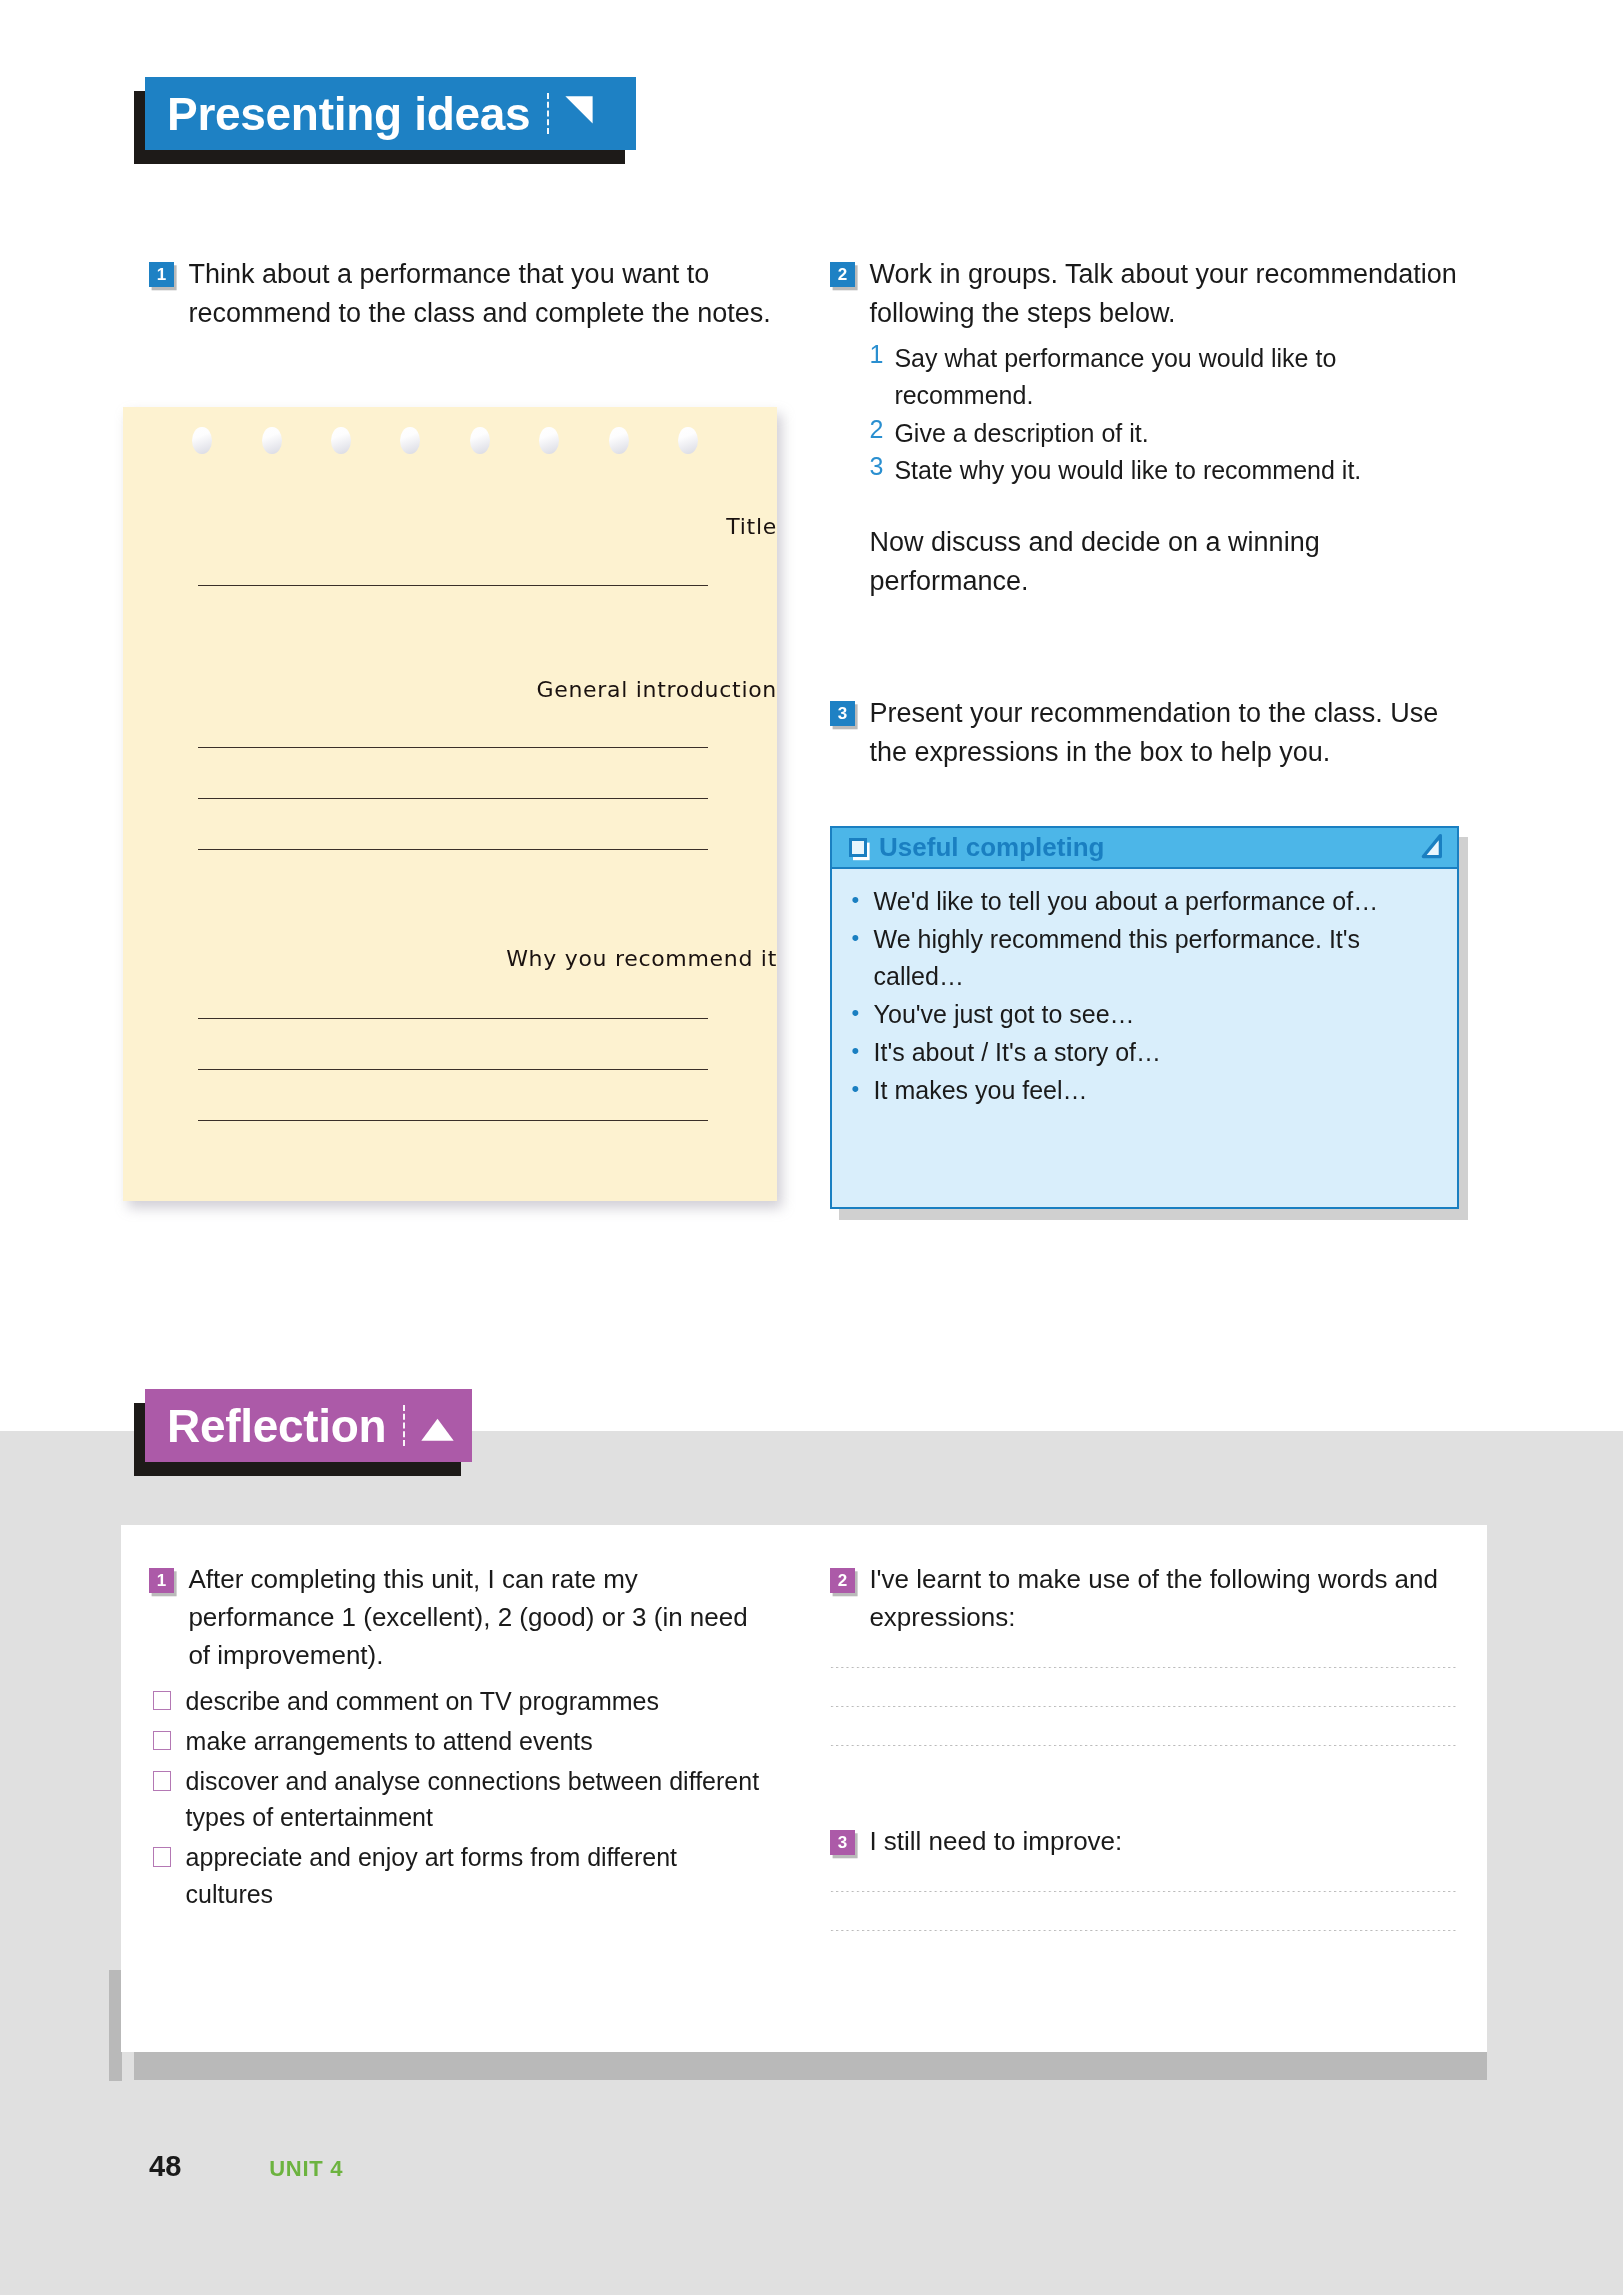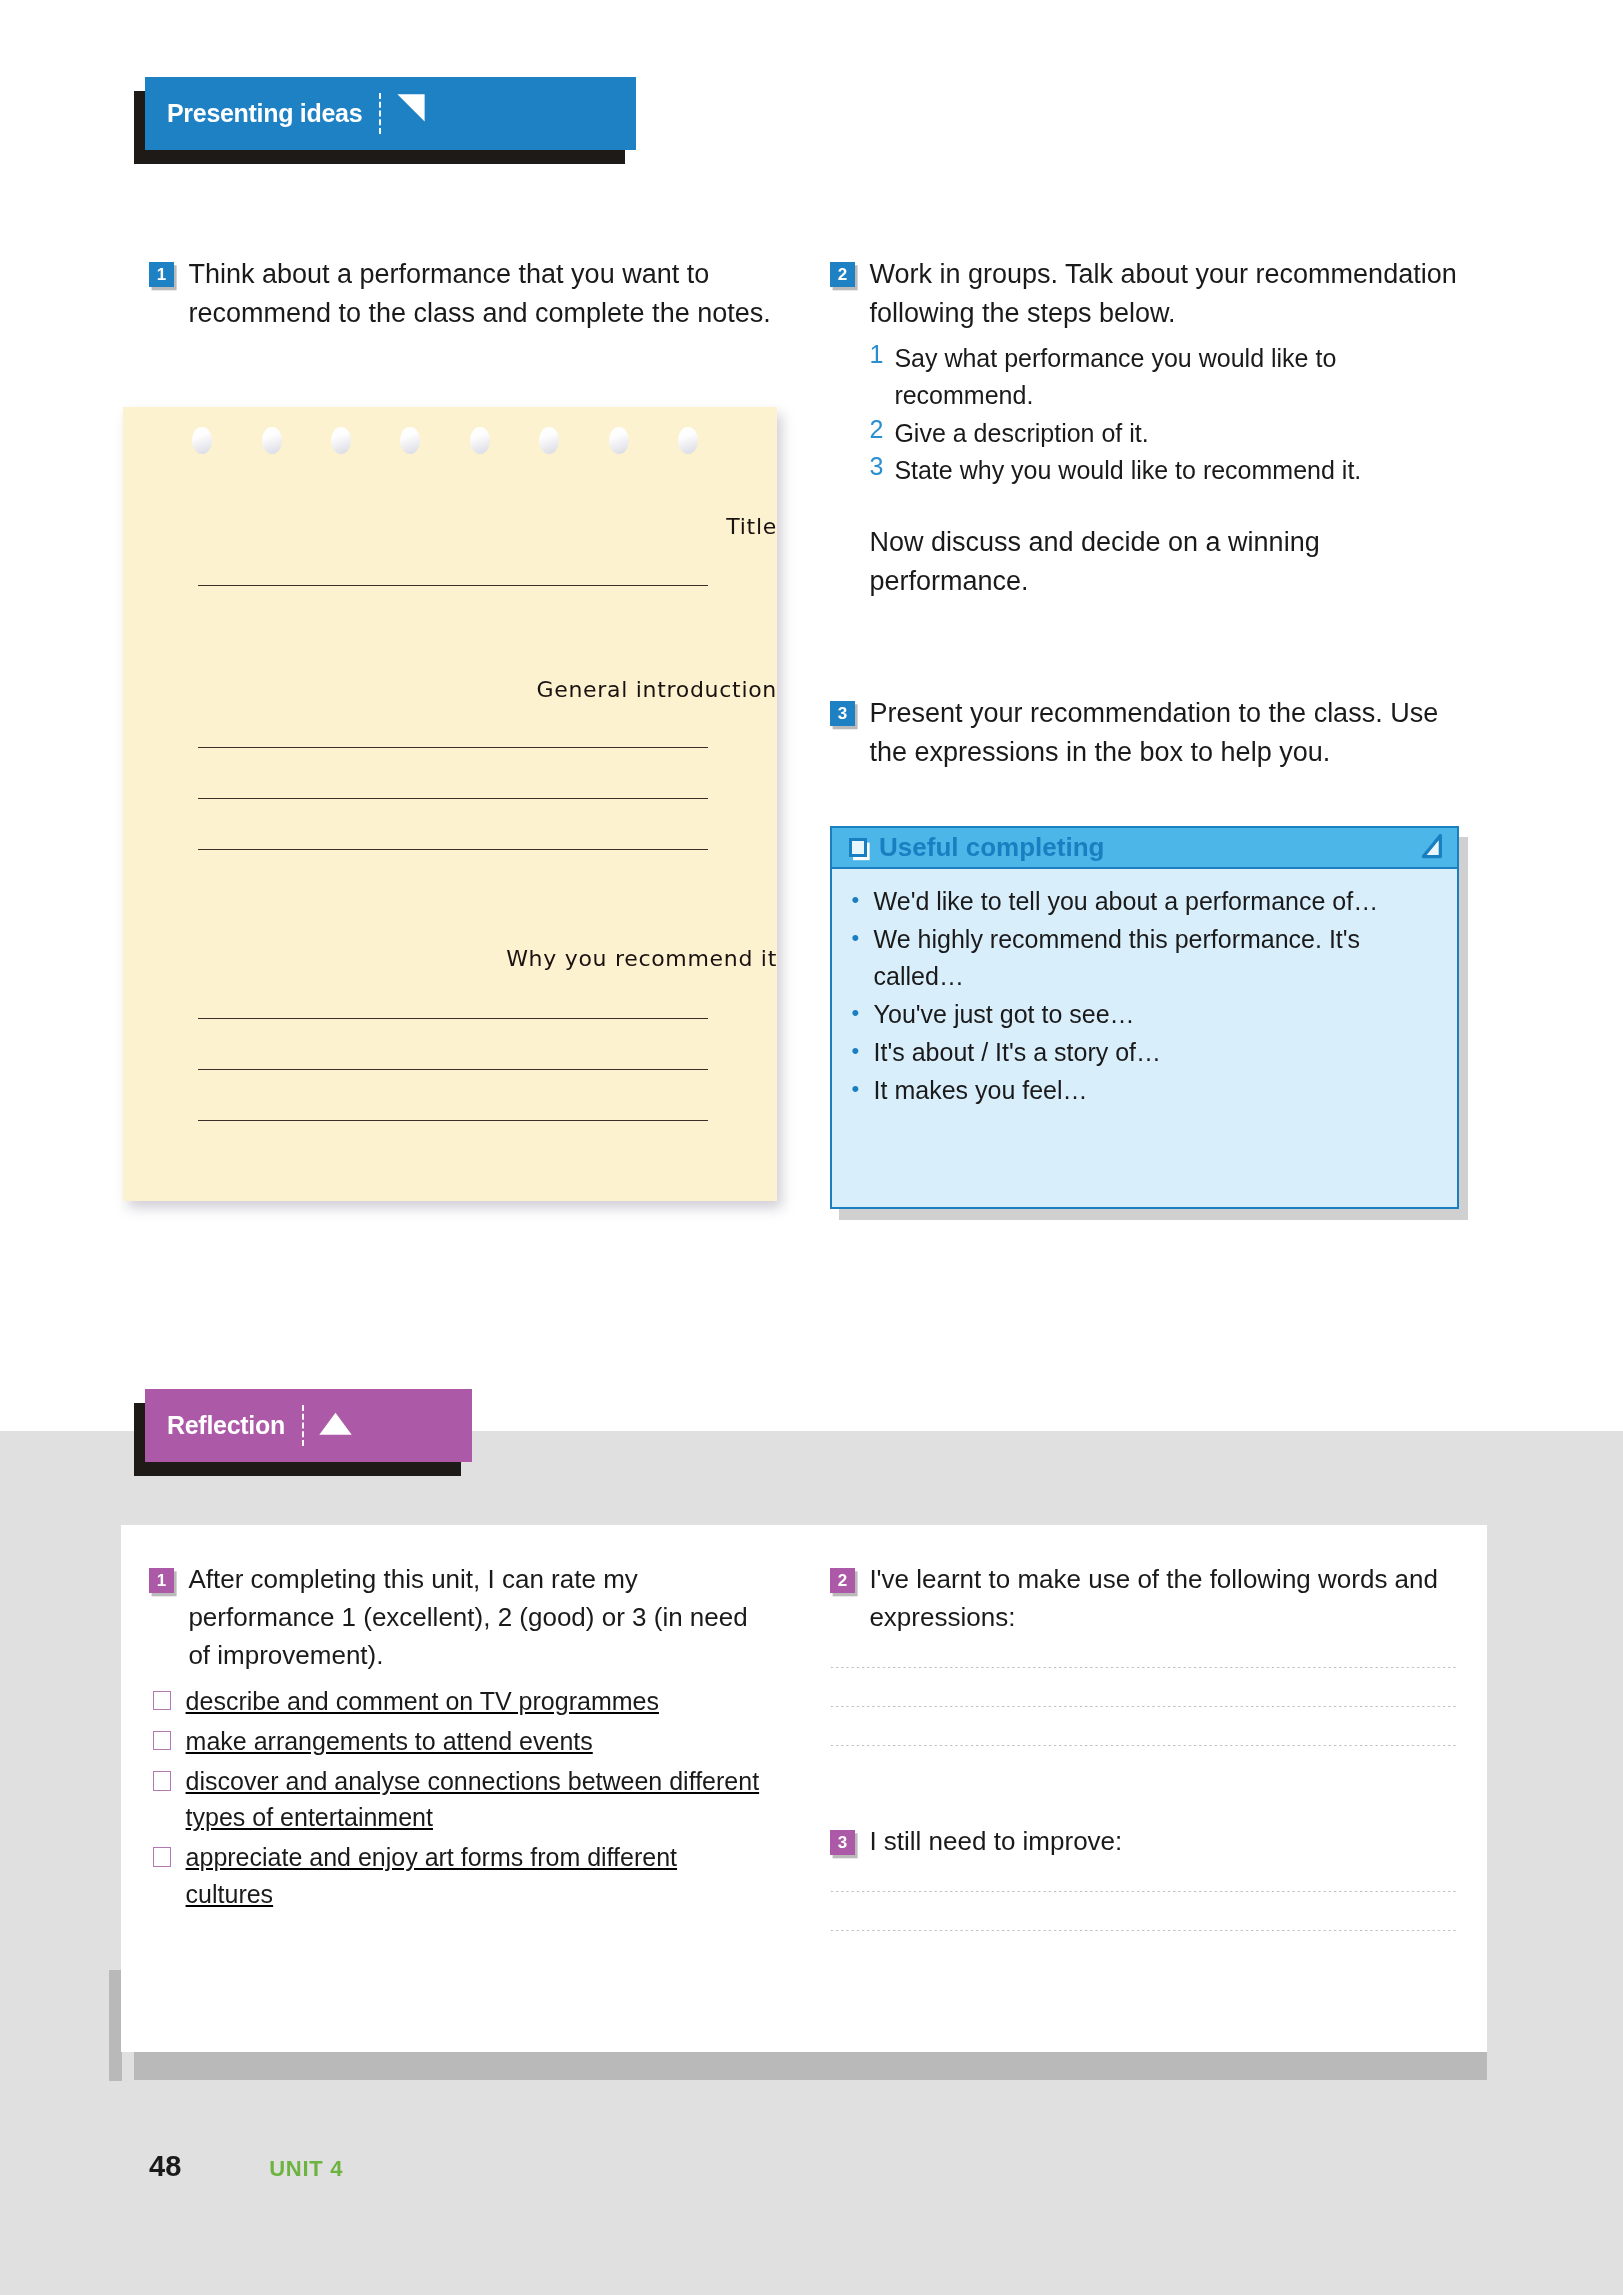--- a/index.html
+++ b/index.html
@@ -24,21 +24,21 @@
     width:100%; height:100%;
     background:#1d1a18;
   }
   .banner{
     position:relative;
     display:flex; align-items:center;
     padding:0 20px 0 22px;
     height:100%;
     color:#ffffff;
     font-weight:bold;
-    font-size:25px;
+    font-size:46px;
     letter-spacing:-0.3px;
     white-space:nowrap;
   }
   .banner .divider{
     width:0; border-left:2.6px dashed #ffffff;
     height:41px; margin:0 14.4px 0 17px; opacity:.95;
   }
 
   #banner-presenting{ left:145px; top:77px; width:491px; height:73px; }
   #banner-presenting .banner{ background:#1e81c4; }
@@ -295,21 +295,21 @@
 
 <div id="reflect-shadow-l"></div>
 <div id="reflect-shadow-b"></div>
 <div id="reflect-card">
 
   <div style="position:absolute; left:28px; top:36px; width:622px;">
     <div class="ex">
       <div class="num purple">1</div>
       <div class="body-text" style="font-size:26px;">After completing this unit, I can rate my performance 1 (excellent), 2 (good) or 3 (in need of improvement).</div>
     </div>
-    <div style="margin-top:7.9px;text-decoration:underline;">
+    <div style="margin-top:7.9px;">
       <div class="chk-row">
         <span class="chk"></span>
         <span class="chk-txt">describe and comment on TV programmes</span>
       </div>
       <div class="chk-row">
         <span class="chk"></span>
         <span class="chk-txt">make arrangements to attend events</span>
       </div>
       <div class="chk-row">
         <span class="chk"></span>

